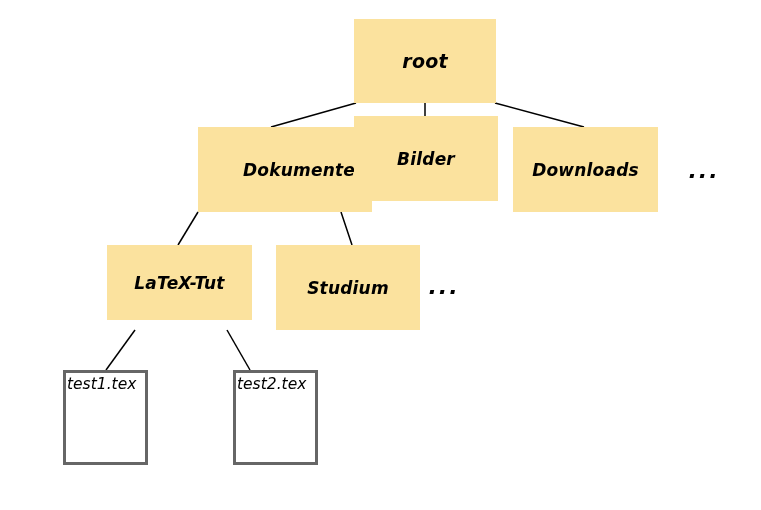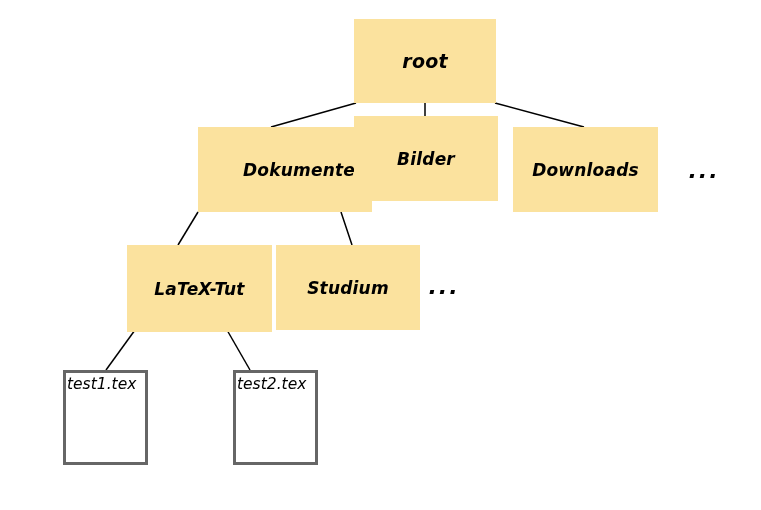--- a/index.html
+++ b/index.html
@@ -63,21 +63,21 @@
     letter-spacing: 2px;
     color: var(--text-color, #000000);
   }
 
   
   .pos-root      { left: 354px; top: 19px;  width: 142px; height: 84px; }
   .pos-dokumente { left: 198px; top: 127px; width: 174px; height: 85px; padding-left: 28px; }
   .pos-bilder    { left: 354px; top: 116px; width: 144px; height: 85px; }
   .pos-downloads { left: 513px; top: 127px; width: 145px; height: 85px; text-align: right; }
   .pos-more-l2   { left: 689px; top: 150px; width: 30px;  height: 40px; }
-  .pos-latextut  { left: 107px; top: 245px; width: 145px; height: 87px; margin-left: 20px; }
+  .pos-latextut  { left: 107px; top: 245px; width: 145px; height: 75px; }
   .pos-studium   { left: 276px; top: 245px; width: 144px; height: 85px; }
   .pos-more-l3   { left: 429px; top: 266px; width: 30px;  height: 40px; }
   .pos-test1     { left: 63px;  top: 370px; width: 85px;  height: 95px; }
   .pos-test2     { left: 208px; top: 370px; width: 85px;  height: 95px; margin-left: 25px; }
 </style>
 </head>
 <body>
 
 <div class="canvas">
 

